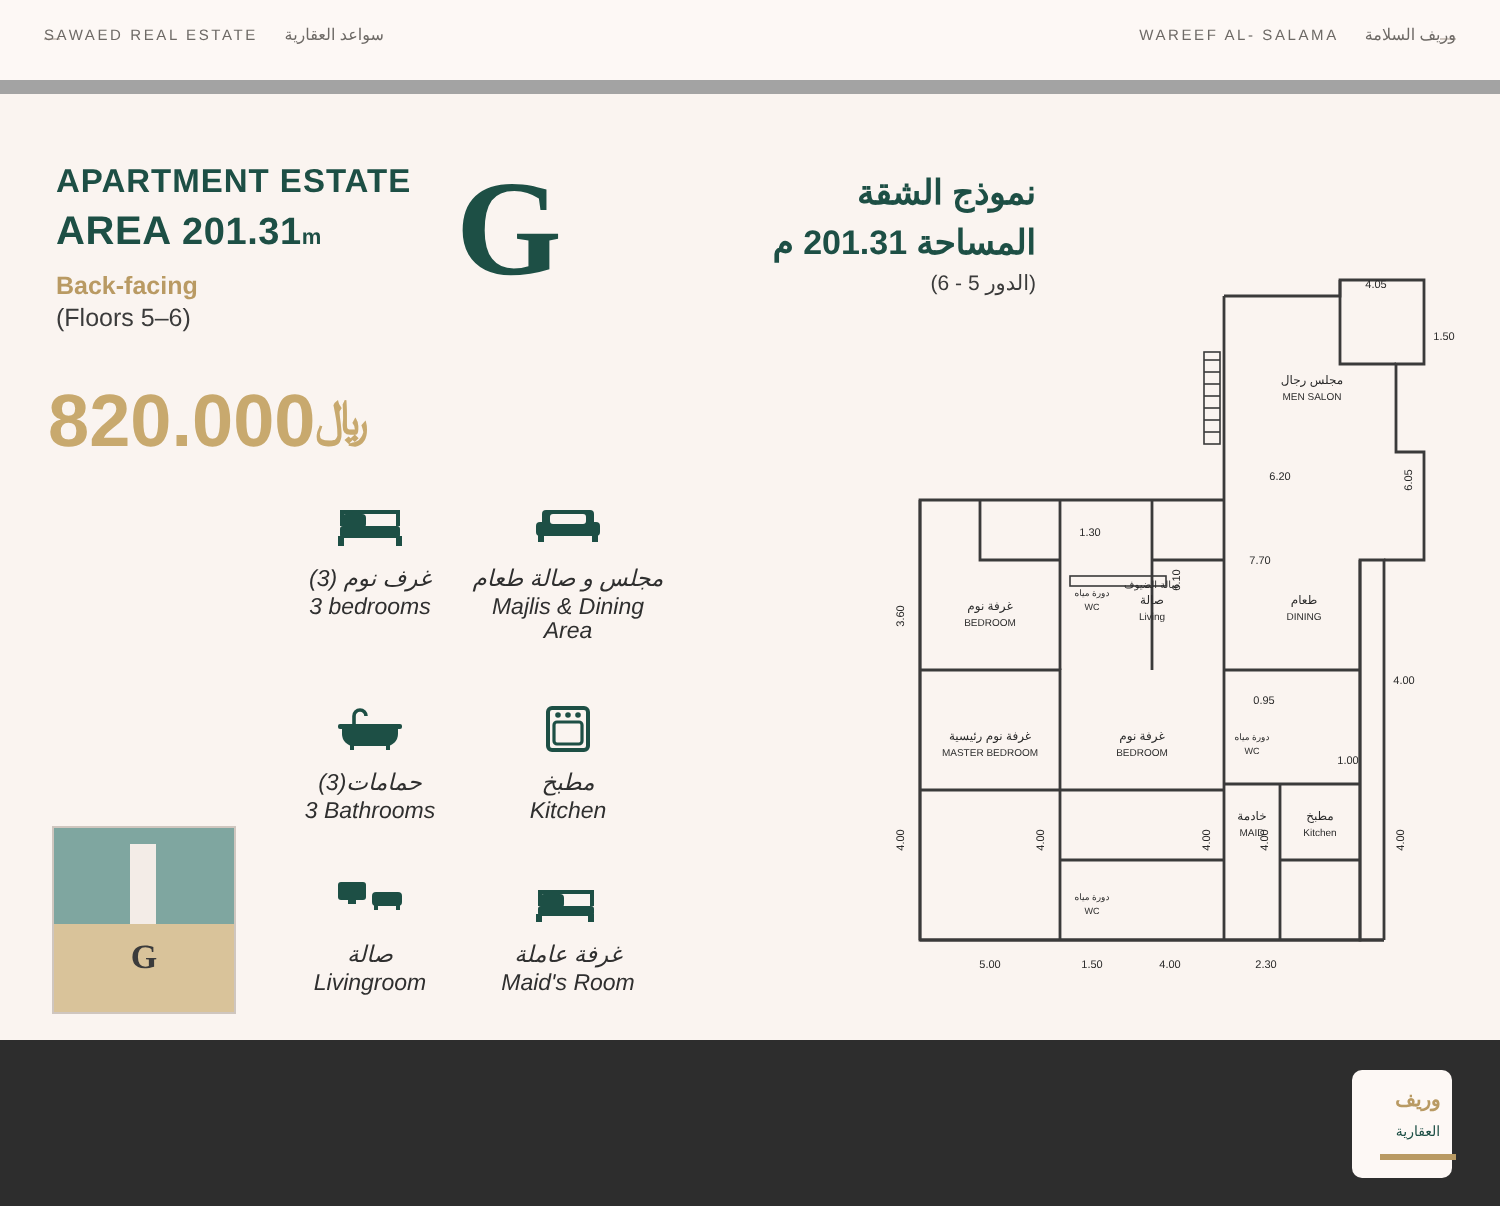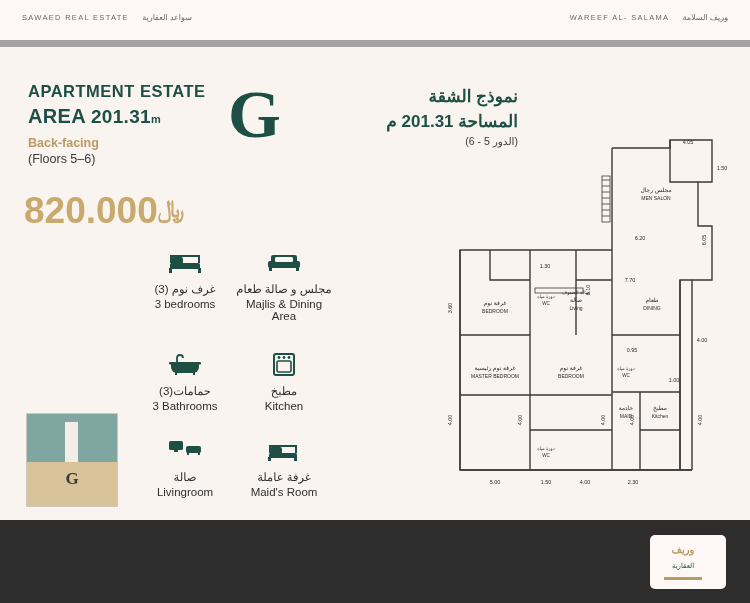--- a/index.html
+++ b/index.html
@@ -69,21 +69,21 @@
     direction:rtl;
   }
   .ar-title .t1{font-size:17px;font-weight:bold;color:#1d4f45;}
   .ar-title .t2{font-size:17px;font-weight:bold;color:#1d4f45;margin-top:4px;}
   .ar-title .t3{font-size:10.5px;color:#b99a63;margin-top:7px;}
   .ar-title .t4{font-size:10.5px;color:#3b3b3b;margin-top:3px;}
 
   
   .feat{position:absolute;}
   .feat .ic{width:34px;height:26px;margin:0 auto 6px auto;position:relative;}
-  .feat .lbl{text-align:center;color:#2f2f2f;}
+  .feat .lbl{text-align:center;color:#2f2f2f;font-style:italic;}
   .feat .ar{font-size:11.5px;direction:rtl;}
   .feat .en{font-size:11.5px;margin-top:2px;}
   .feat-col1{left:140px;}
   .feat-col2{left:236px;}
 
   .f-bed{top:250px;width:90px;}
   .f-majlis{top:250px;width:96px;}
   .f-bath{top:352px;width:90px;}
   .f-kitchen{top:352px;width:96px;}
   .f-living{top:438px;width:90px;}
@@ -109,21 +109,21 @@
 
   
   .plan{position:absolute;left:340px;top:130px;width:400px;height:380px;}
   .plan svg{overflow:visible;}
 
   
   .bottombar{
     position:absolute;left:0;bottom:0;width:750px;height:83px;background:#2d2d2d;
   }
   .logo{
-    position:absolute;right:24px;bottom:14px;width:76px;height:54px;
+    position:absolute;right:24px;bottom:14px;width:50px;height:54px;
     background:#fdf8f5;border-radius:5px;
   }
   .logo .mark{
     position:absolute;left:0;top:9px;width:66px;text-align:center;
     font-size:10px;color:#b99a63;direction:rtl;font-weight:bold;
   }
   .logo .sub{
     position:absolute;left:0;top:27px;width:66px;text-align:center;
     font-size:7px;color:#1d4f45;direction:rtl;
   }

